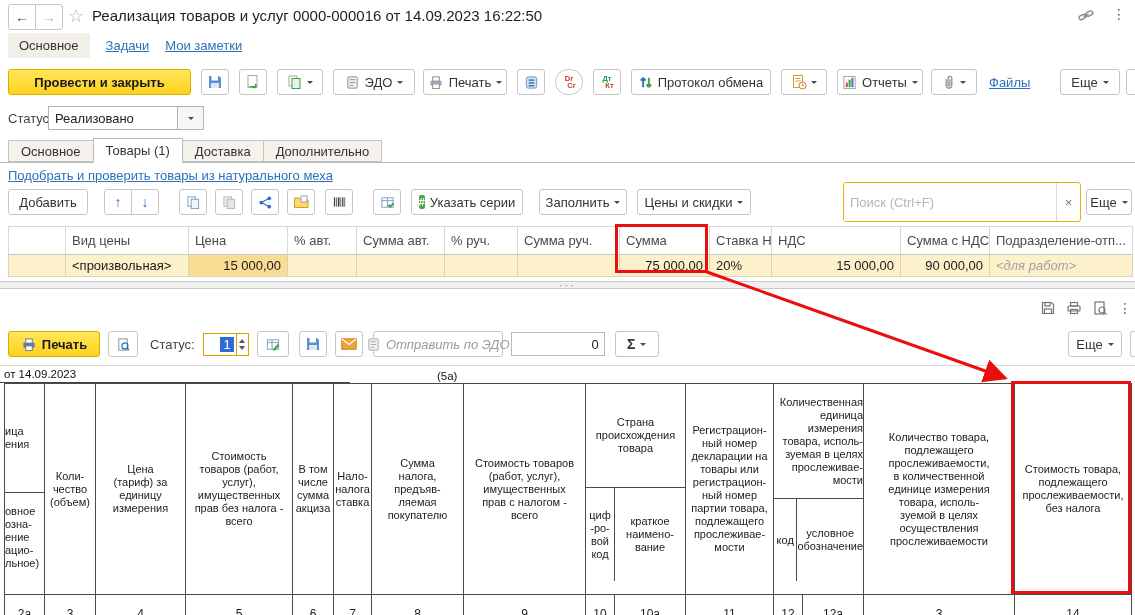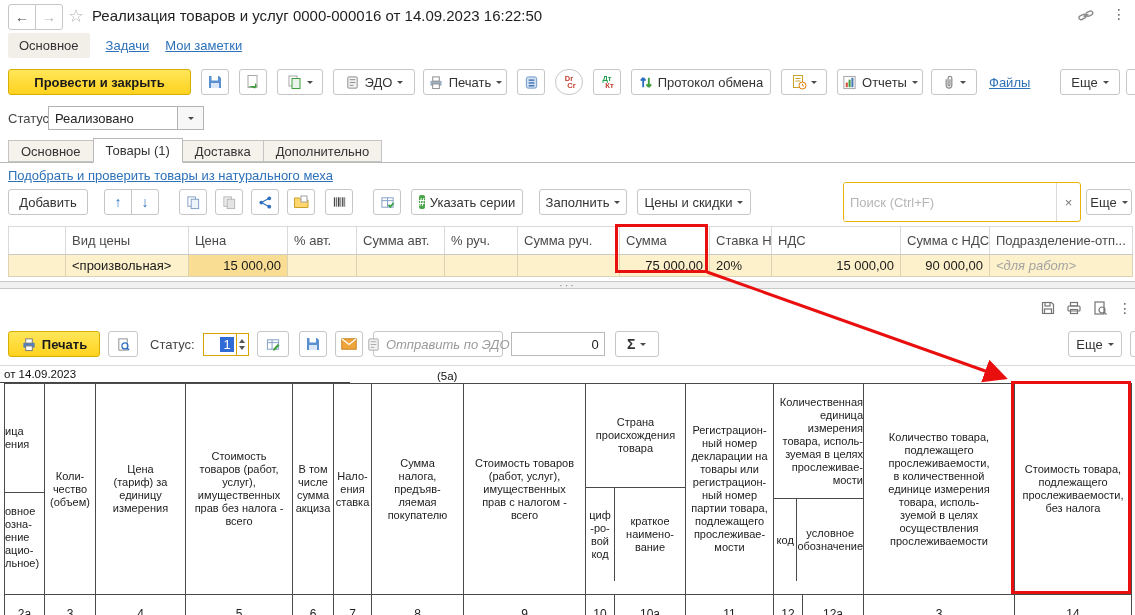--- a/index.html
+++ b/index.html
@@ -504,21 +504,21 @@
 товаров (работ,
 услуг),
 имущественных
 прав без налога -
 всего</th>
           <th>В том
 числе
 сумма
 акциза</th>
           <th>Нало-
-ения
+налога
 ставка</th>
           <th>Сумма
 налога,
 предъяв-
 ляемая
 покупателю</th>
           <th>Стоимость товаров
 (работ, услуг),
 имущественных
 прав с налогом -

